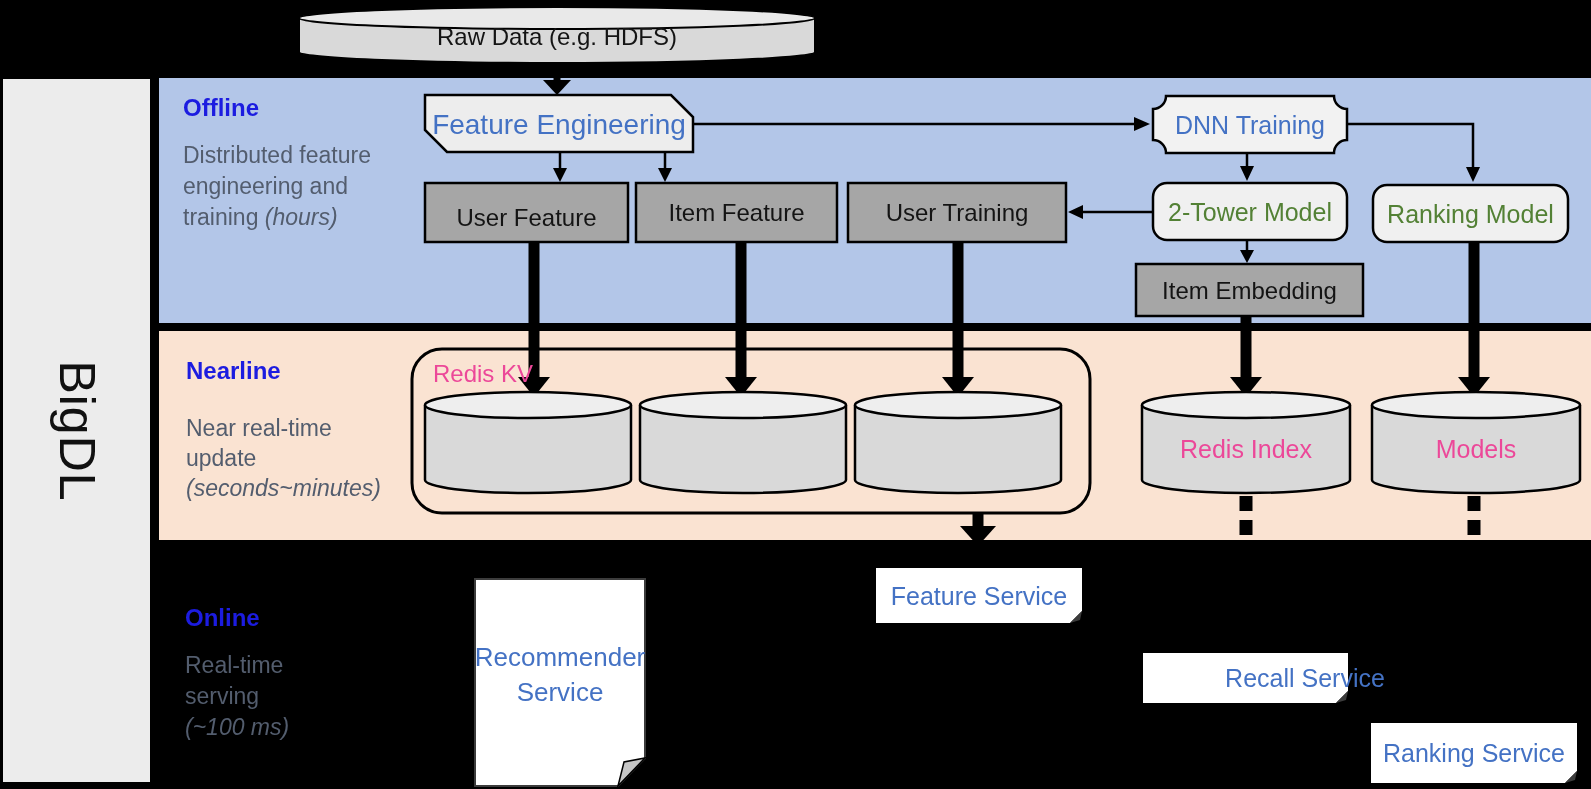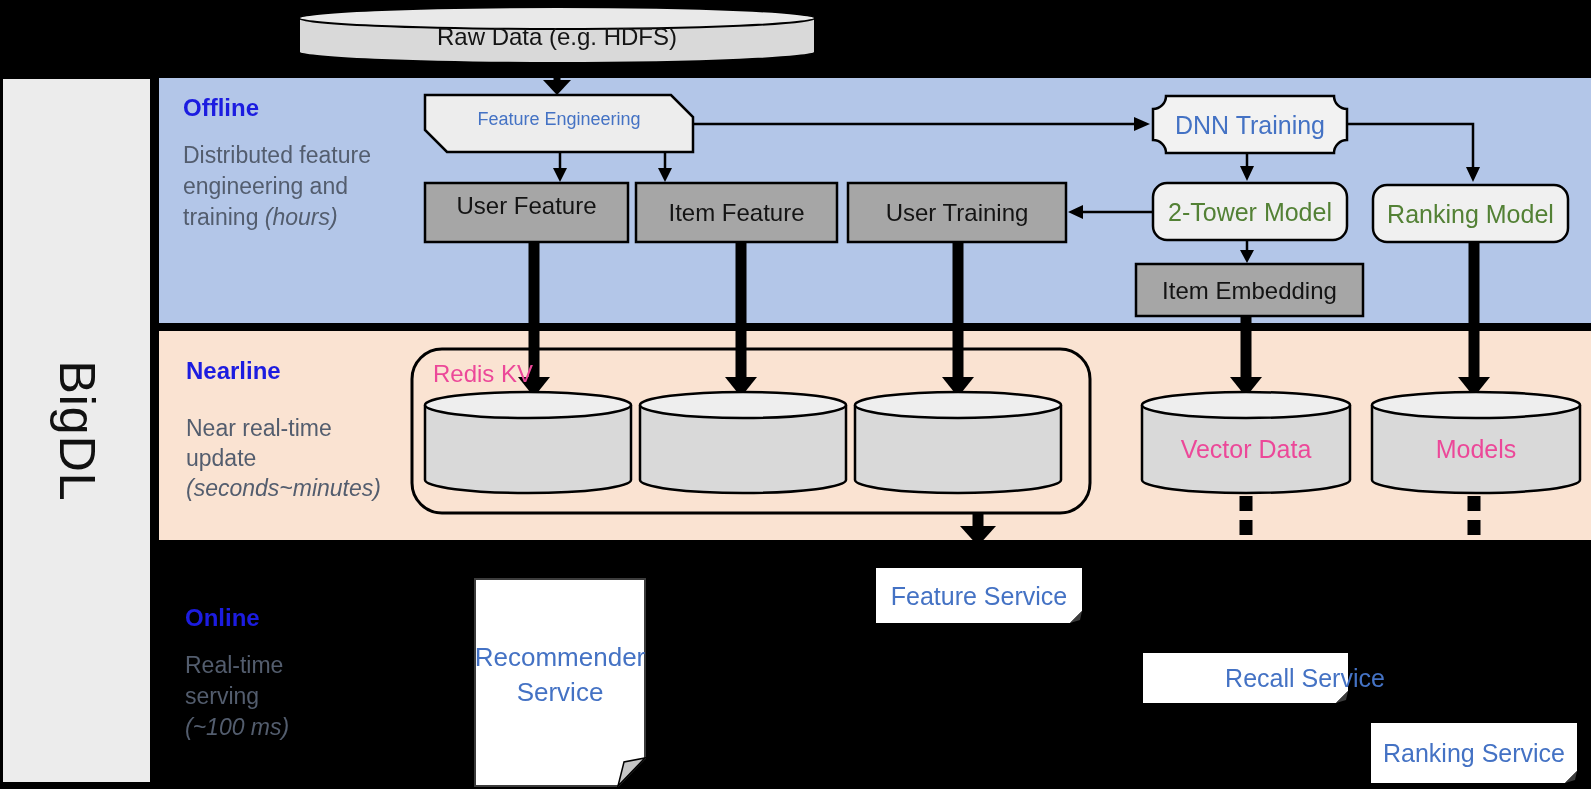--- a/index.html
+++ b/index.html
@@ -19,21 +19,21 @@
   .lbl{position:absolute;z-index:3;white-space:nowrap;}
   .lbl.center{text-align:center;}
   .lbl.wrap{white-space:normal;}
   .lane-title{font-size:24px;font-weight:600;color:#1c1ce0;}
   .lane-desc{font-size:23px;color:#535d6e;line-height:31px;}
   .lane-desc .note{font-style:italic;}
   .node-blue{color:#4472c4;}
   .node-green{color:#538135;}
   .node-brown{color:#ec4899;}
   .node-black{color:#141414;}
-  .fs24{font-size:24px;} .fs25{font-size:25px;} .fs26{font-size:18px;}
+  .fs24{font-size:24px;} .fs25{font-size:25px;} .fs26{font-size:28px;}
   .doc-label{font-size:26px;line-height:35px;color:#4472c4;text-align:center;white-space:normal;}
 </style>
 </head>
 <body>
 
 <div class="stage">
 
   <div class="band offline"></div>
   <div class="band nearline"></div>
 
@@ -154,31 +154,31 @@
 
   <div class="lbl lane-title" style="left:185px;top:604px;">Online</div>
   <div class="lbl wrap lane-desc" style="left:185px;top:650px;width:130px;">
     <span>Real-time serving</span>
     <span class="note">(~100 ms)</span>
   </div>
 
   <div class="lbl center node-blue fs26" style="left:425px;top:109px;width:268px;">Feature Engineering</div>
   <div class="lbl center node-blue fs25" style="left:1153px;top:111px;width:194px;">DNN Training</div>
 
-  <div class="lbl center node-black fs24" style="left:425px;top:192px;width:203px;">User Feature</div>
+  <div class="lbl center node-black fs24" style="left:425px;top:204px;width:203px;">User Feature</div>
   <div class="lbl center node-black fs24" style="left:636px;top:199px;width:201px;">Item Feature</div>
   <div class="lbl center node-black fs24" style="left:848px;top:199px;width:218px;">User Training</div>
 
   <div class="lbl center node-green fs25" style="left:1153px;top:198px;width:194px;">2-Tower Model</div>
   <div class="lbl center node-green fs25" style="left:1373px;top:200px;width:195px;">Ranking Model</div>
 
   <div class="lbl center node-black fs24" style="left:1136px;top:277px;width:227px;">Item Embedding</div>
 
   <div class="lbl node-brown fs24" style="left:433px;top:360px;">Redis KV</div>
-  <div class="lbl center node-brown fs25" style="left:1142px;top:435px;width:208px;">Vector Data</div>
+  <div class="lbl center node-brown fs25" style="left:1142px;top:435px;width:208px;">Redis Index</div>
   <div class="lbl center node-brown fs25" style="left:1372px;top:435px;width:208px;">Models</div>
 
   <div class="lbl doc-label" style="left:474px;top:640px;width:172px;">Recommender Service</div>
   <div class="lbl center node-blue fs25" style="left:876px;top:582px;width:206px;">Feature Service</div>
   <div class="lbl center node-blue fs25" style="left:1188px;top:664px;width:234px;">Recall Service</div>
   <div class="lbl center node-blue fs25" style="left:1371px;top:739px;width:206px;">Ranking Service</div>
 
 </div>
 
 </body></html>

